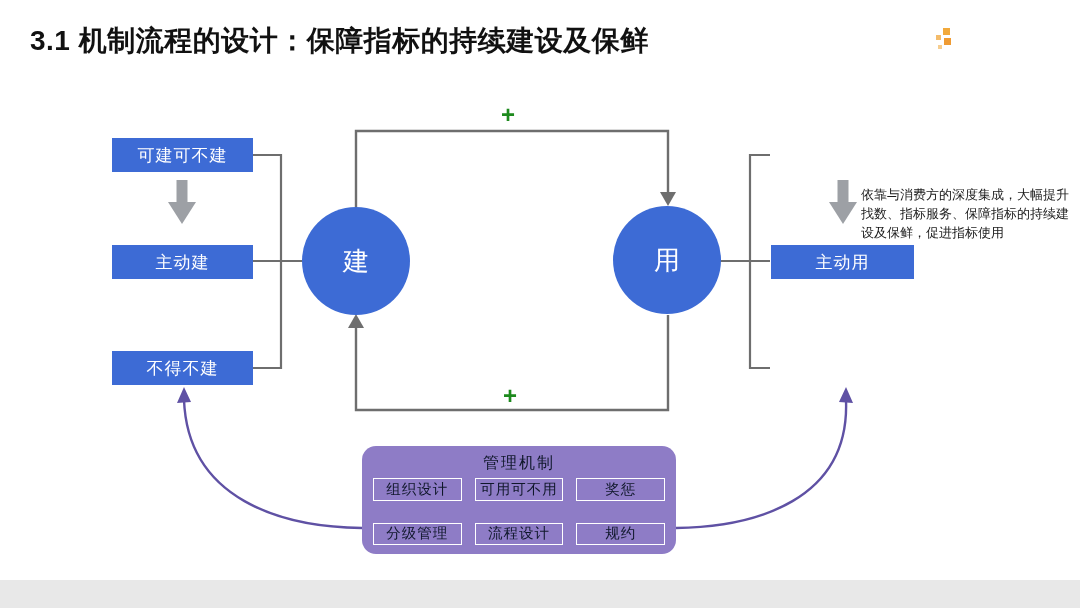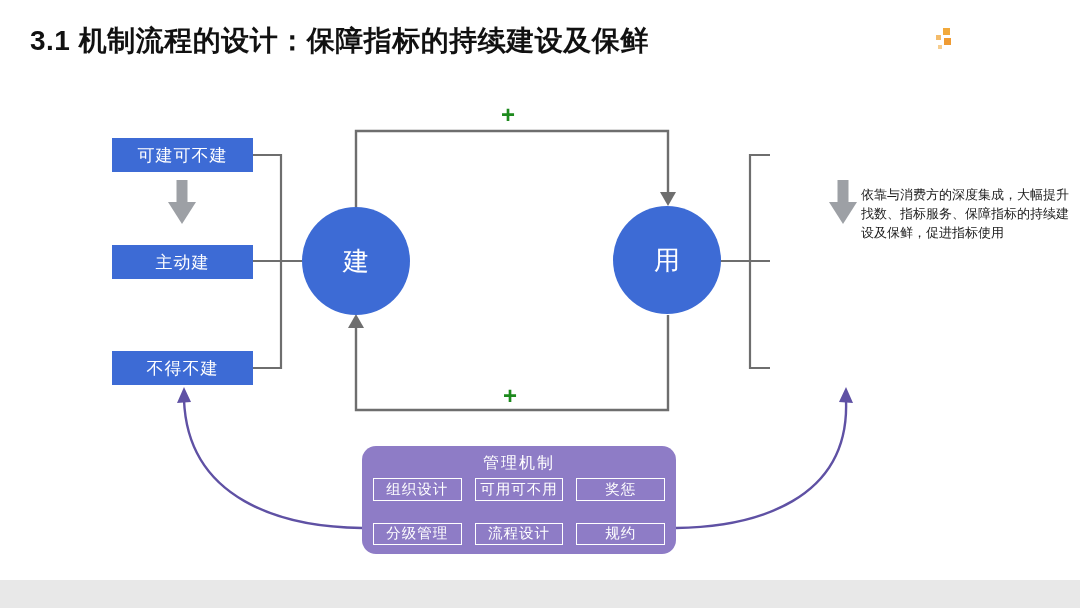--- a/index.html
+++ b/index.html
@@ -45,21 +45,21 @@
   .annot{position:absolute;color:#1a1a1a;}
   .annot.left{left:2px;top:182px;width:158px;font-size:12.5px;line-height:1.42;text-align:center;}
   .annot.right{left:861px;top:186px;width:220px;font-size:13px;line-height:1.45;text-align:left;}
   
   .plus{position:absolute;color:#1D8A1D;font-size:24px;font-weight:700;line-height:24px;}
   .plus.top{left:501px;top:103px;}
   .plus.bottom{left:503px;top:384px;}
   
   .panel{
     position:absolute;left:362px;top:446px;width:314px;height:108px;
-    background:#8E7CC6;border-radius:14px;color:#ffffff;
+    background:#8E7CC6;border-radius:14px;color:#0f172a;
   }
   .panel-title{text-align:center;font-size:16px;letter-spacing:2px;margin-top:7px;font-weight:400;}
   .panel-grid{
     position:absolute;left:11px;right:11px;top:32px;bottom:9px;
     display:grid;grid-template-columns:1fr 1fr 1fr;grid-template-rows:1fr 1fr;
     gap:22px 13px;
   }
   .pitem{
     border:1.5px solid #fff;display:flex;align-items:center;justify-content:center;
     font-size:14.5px;letter-spacing:1px;background:transparent;
@@ -114,20 +114,21 @@
     <polygon points="839,402 853,403 846,387" fill="#5F51A4"></polygon>
   </svg>
 
   <div class="plus top">+</div>
   <div class="plus bottom">+</div>
 
   <div class="bbox l row1">可建可不建</div>
   <div class="bbox l row3">不得不建</div>
   <div class="bbox l row2">主动建</div>
 
+  <div class="bbox r row2">主动用</div>
   <div class="annot right">依靠与消费方的深度集成，大幅提升找数、指标服务、保障指标的持续建设及保鲜，促进指标使用</div>
 
   <div class="circle build">建</div>
   <div class="circle use">用</div>
 
   <div class="panel">
     <div class="panel-title">管理机制</div>
     <div class="panel-grid">
       <div class="pitem">组织设计</div>
       <div class="pitem">可用可不用</div>

